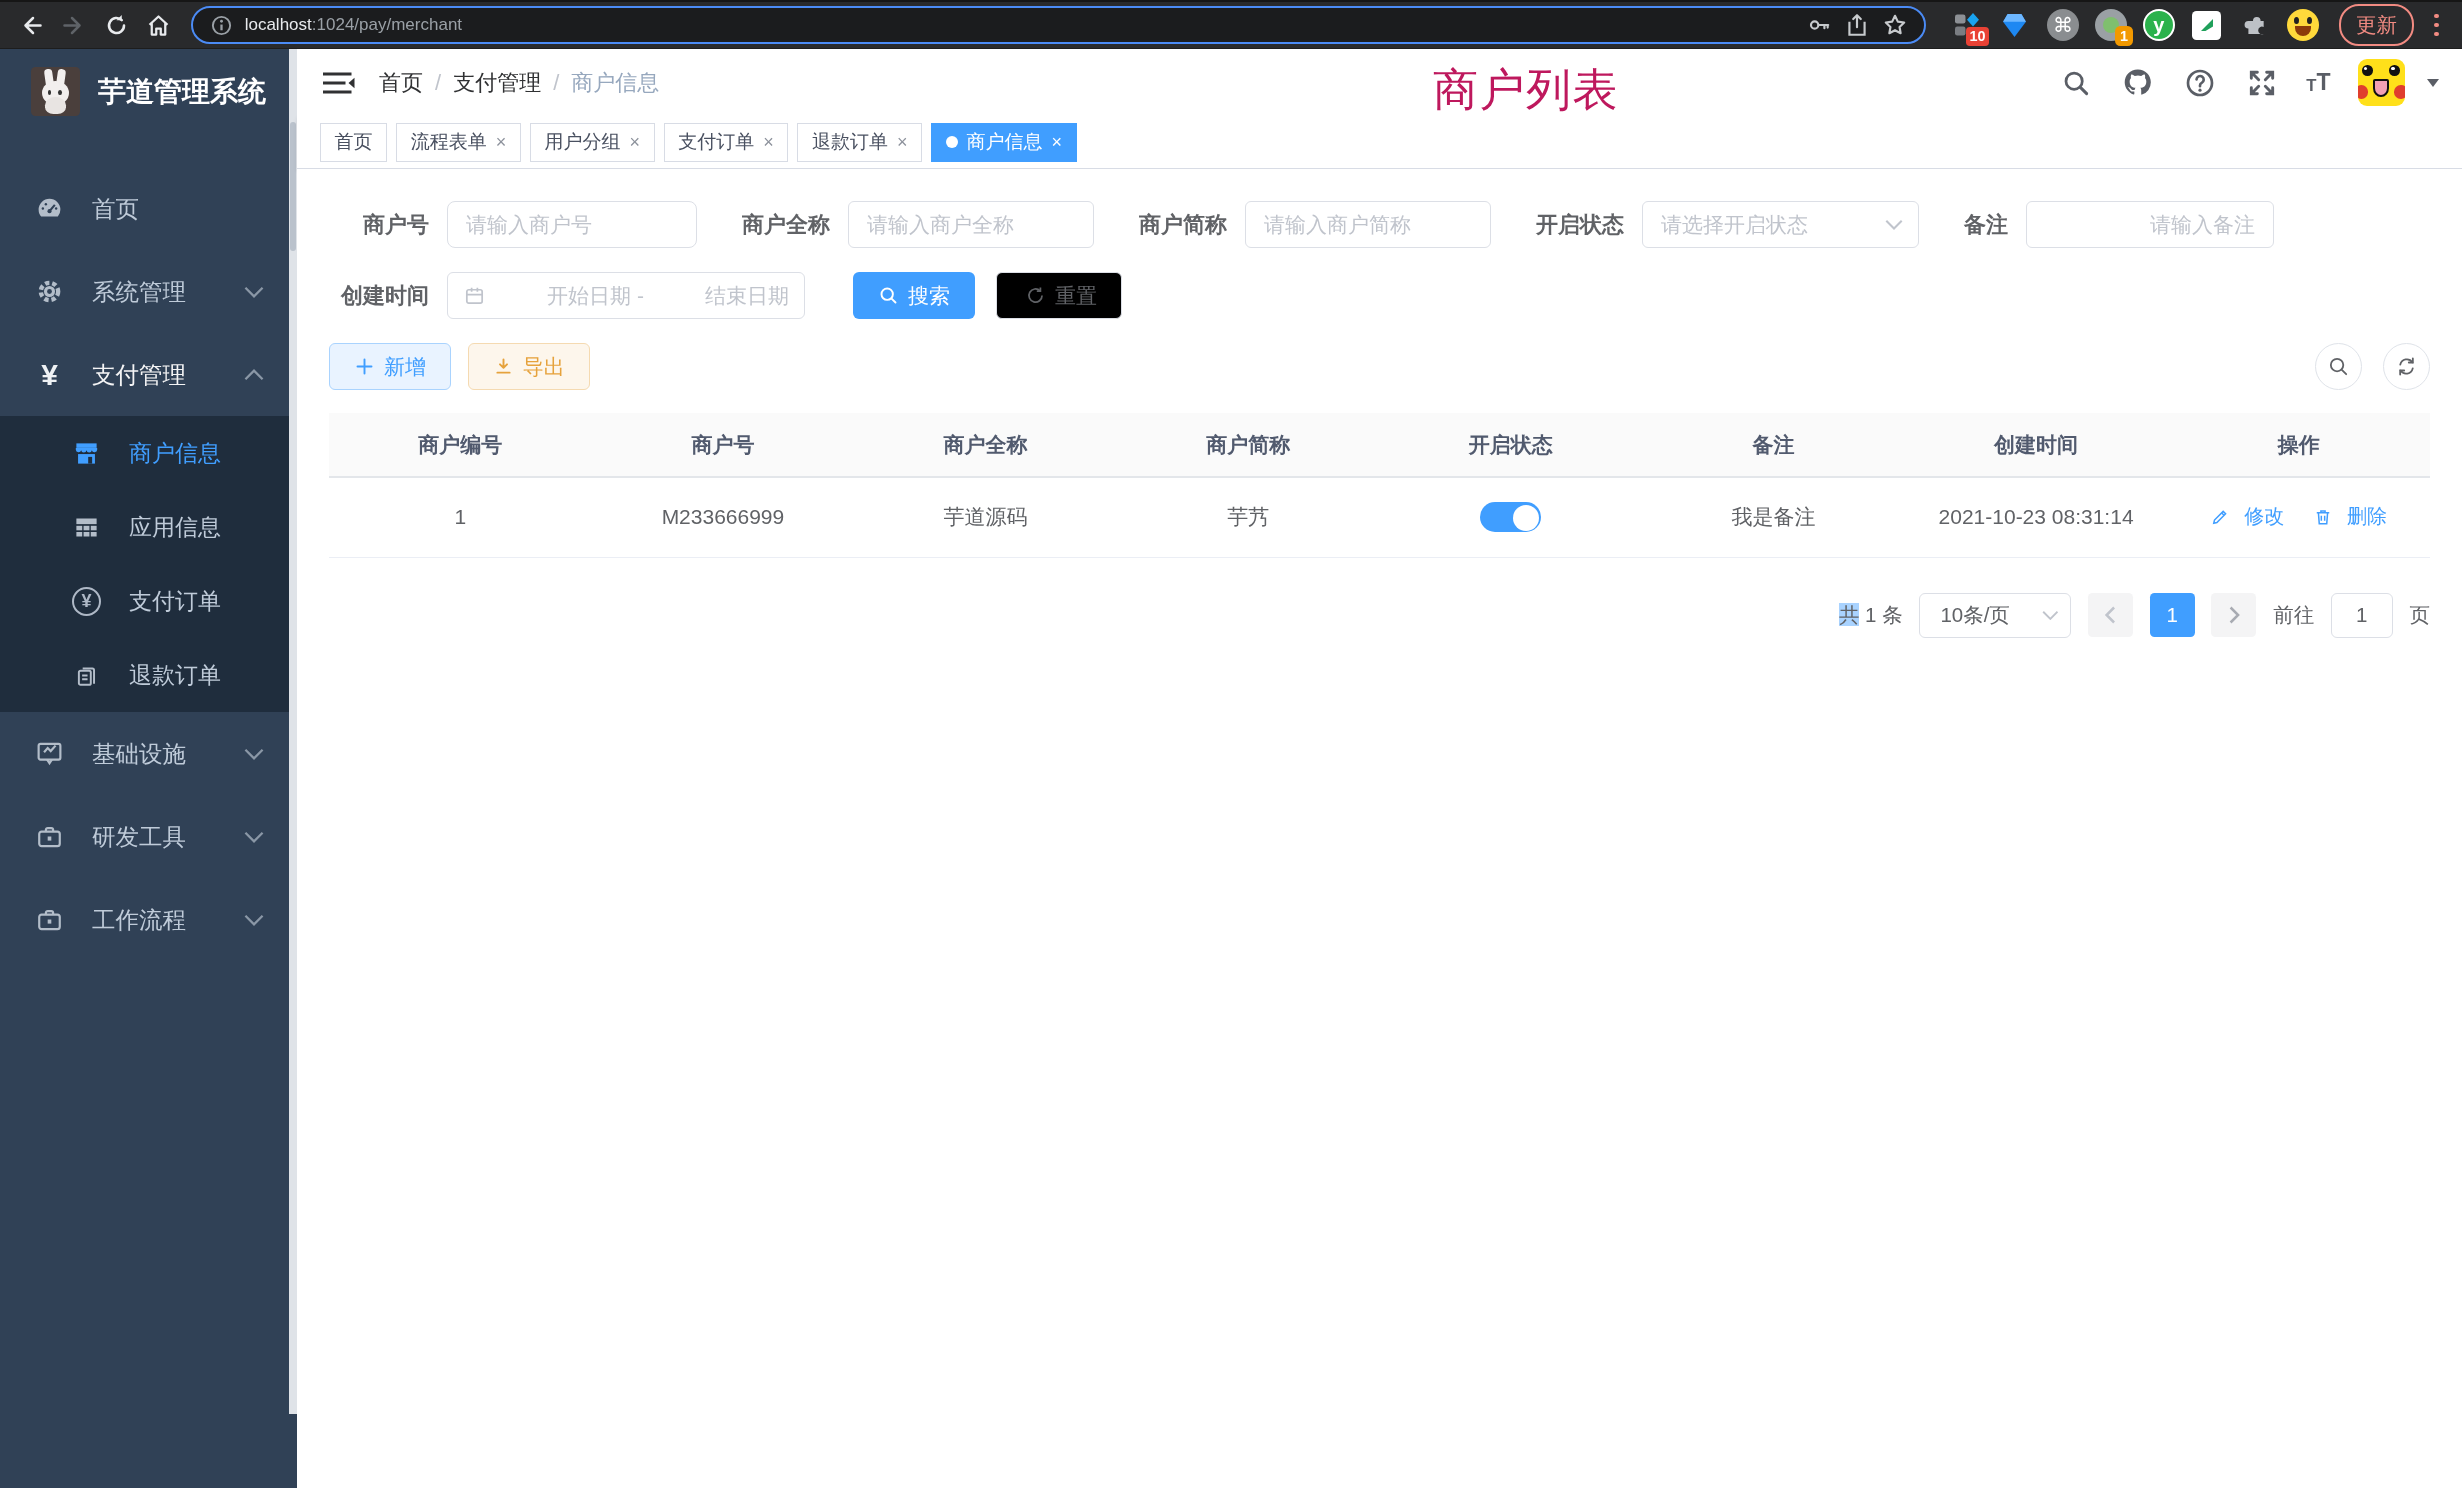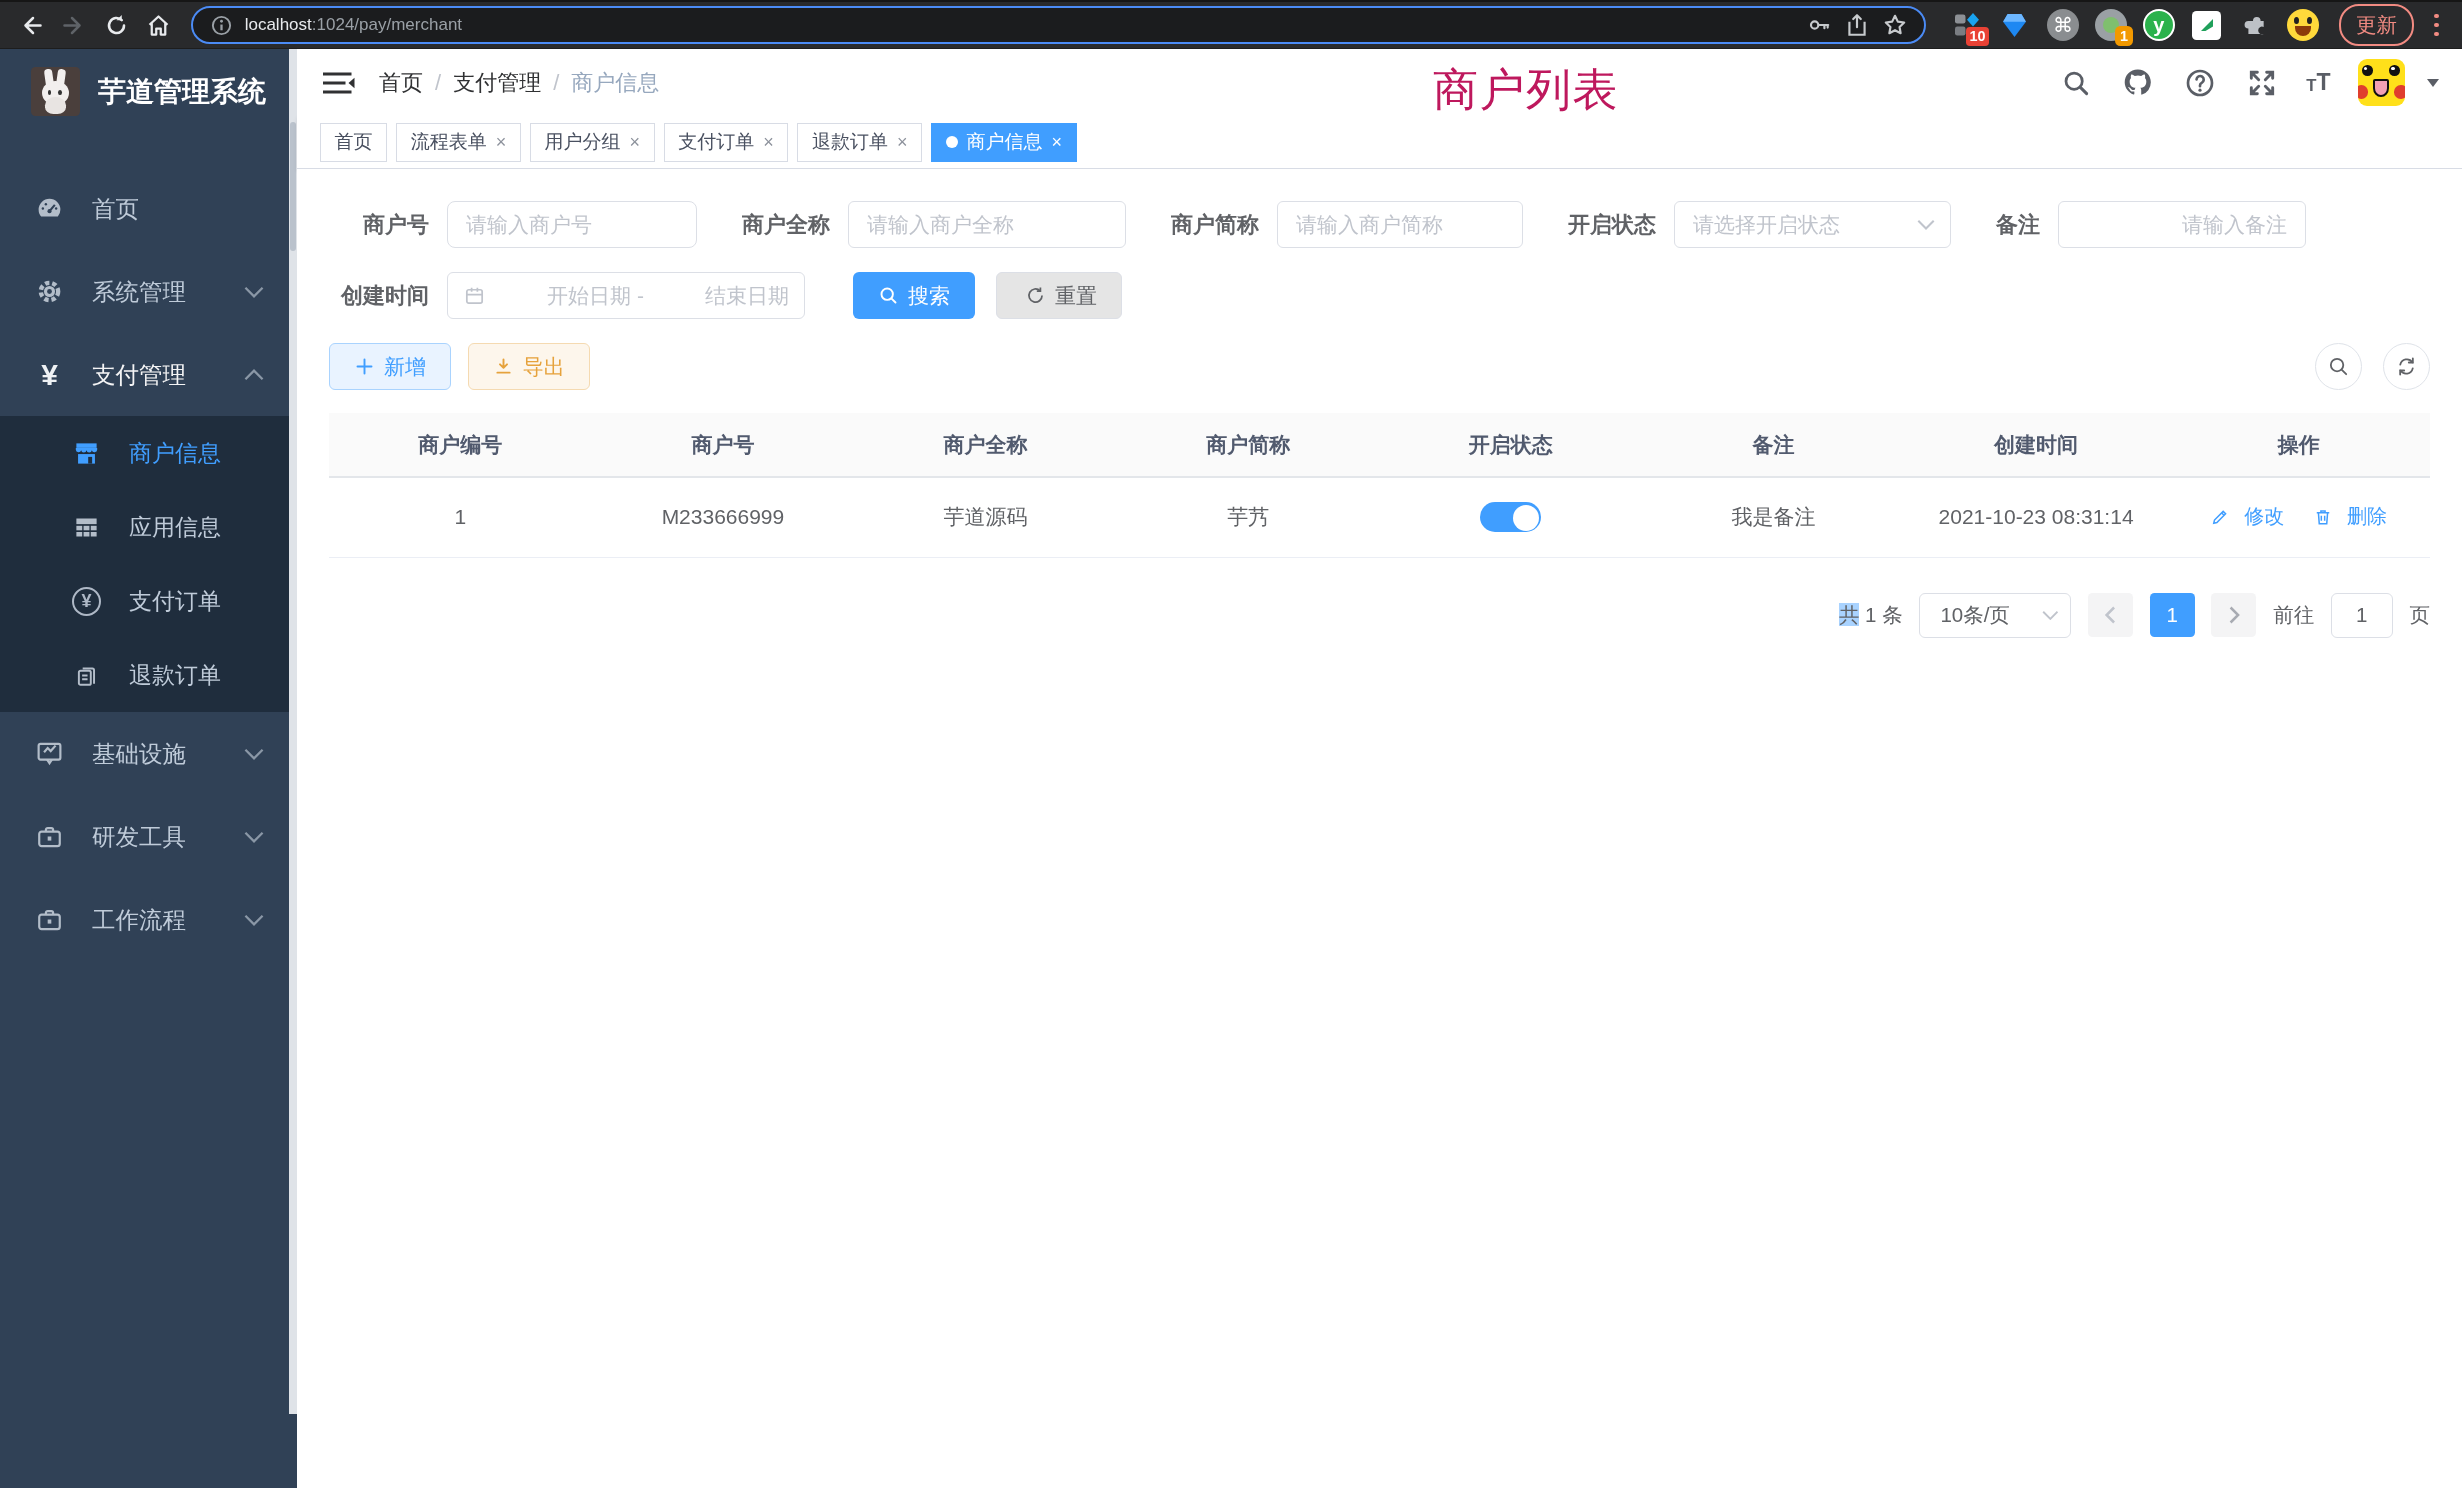--- a/index.html
+++ b/index.html
@@ -108,21 +108,21 @@
   .select-box { height:47px; border:1.5px solid #dcdfe6; border-radius:6px; display:flex; align-items:center;
     padding:0 15px 0 18px; color:#c0c4cc; font-size:21px; cursor:pointer; }
   .select-box .sel-text { flex:1; }
   .daterange { width:358px; height:47px; border:1.5px solid #dcdfe6; border-radius:6px; display:flex;
     align-items:center; padding:0 15px; color:#c0c4cc; font-size:21px; gap:6px; }
   .daterange .dr-ph { flex:1; text-align:right; }
   .daterange .dr-sep { color:#c0c4cc; }
   .btn { height:47px; border-radius:6px; font-size:21px; display:inline-flex; align-items:center;
     justify-content:center; gap:9px; padding:0 24px; cursor:pointer; border:1.5px solid transparent; white-space:nowrap; }
   .btn-primary { background:#409eff; color:#fff; }
-  .btn-plain { background:#e5e5e5; border-color:#dcdfe6; color:#606266;padding-left:28px; }
+  .btn-plain { background:#000000; border-color:#dcdfe6; color:#606266;padding-left:28px; }
   .btn-primary-plain { background:#e9f3ff; border-color:#a9d3fe; color:#409eff; }
   .btn-warning-plain { background:#fdf6ec; border-color:#f5dab1; color:#e6a23c; }
   .toolbar-row { display:flex; align-items:center; margin:4.5px 0 23px 0; }
   .right-tools { margin-left:auto; display:flex; gap:21px; }
   .round-tool { width:47px; height:47px; border:1.5px solid #dfe3e9; border-radius:50%; display:flex;
     align-items:center; justify-content:center; color:#606266; cursor:pointer; background:#fff; }
 
   
   table.grid { width:100%; border-collapse:collapse; table-layout:fixed; }
   table.grid th { background:#fafafa; height:64px; font-size:21px; color:#515a6e; font-weight:bold;
@@ -499,21 +499,21 @@
 
     <div class="content">
 
       <div class="frow">
         <div class="fgroup first">
           <span class="flabel">商户号</span>
           <input class="tinput" style="width: 250px; border-radius: 8px;" placeholder="请输入商户号">
         </div>
         <div class="fgroup">
           <span class="flabel">商户全称</span>
-          <input class="tinput" style="width: 278px;" placeholder="请输入商户全称">
+          <input class="tinput" style="width: 246px;" placeholder="请输入商户全称">
         </div>
         <div class="fgroup">
           <span class="flabel">商户简称</span>
           <input class="tinput" style="width: 246px;" placeholder="请输入商户简称">
         </div>
         <div class="fgroup">
           <span class="flabel">开启状态</span>
           <div class="select-box" style="width:277px;">
             <span class="sel-text">请选择开启状态</span>
             <svg width="18" height="11.4" viewBox="0 0 14 8">

